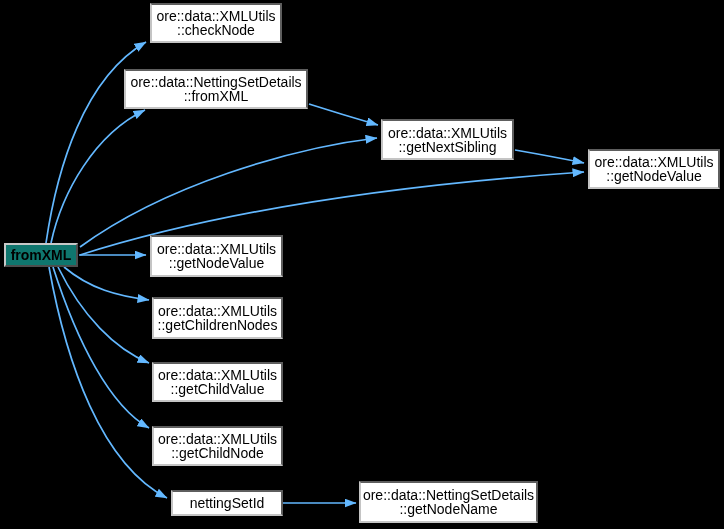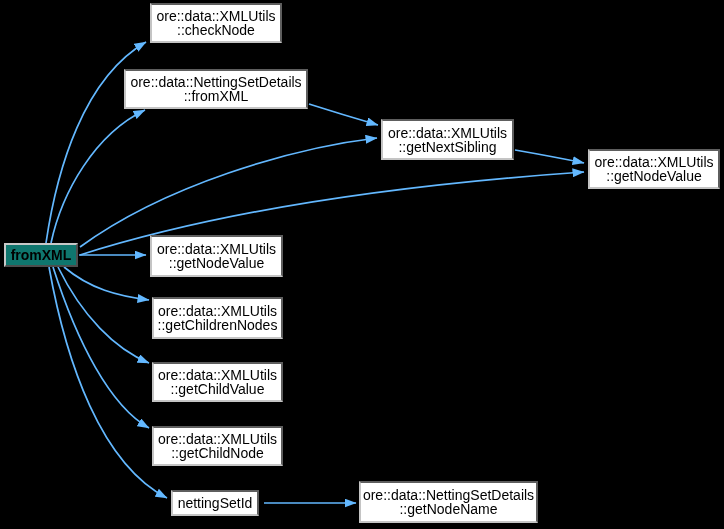--- a/index.html
+++ b/index.html
@@ -107,21 +107,21 @@
   <div class="node" style="left:152px; top:362px; width:131px; height:40px;">
     <span class="node-line">ore::data::XMLUtils</span>
     <span class="node-line">::getChildValue</span>
   </div>
 
   <div class="node" style="left:152px; top:426px; width:131px; height:40px;">
     <span class="node-line">ore::data::XMLUtils</span>
     <span class="node-line">::getChildNode</span>
   </div>
 
-  <div class="node" style="left:171px; top:490px; width:88px; height:26px;">
+  <div class="node" style="left:171px; top:490px; width:112px; height:26px;">
     <span class="node-line">nettingSetId</span>
   </div>
 
   <div class="node" style="left:359px; top:481px; width:179px; height:42px;">
     <span class="node-line">ore::data::NettingSetDetails</span>
     <span class="node-line">::getNodeName</span>
   </div>
 
 </div>
 

